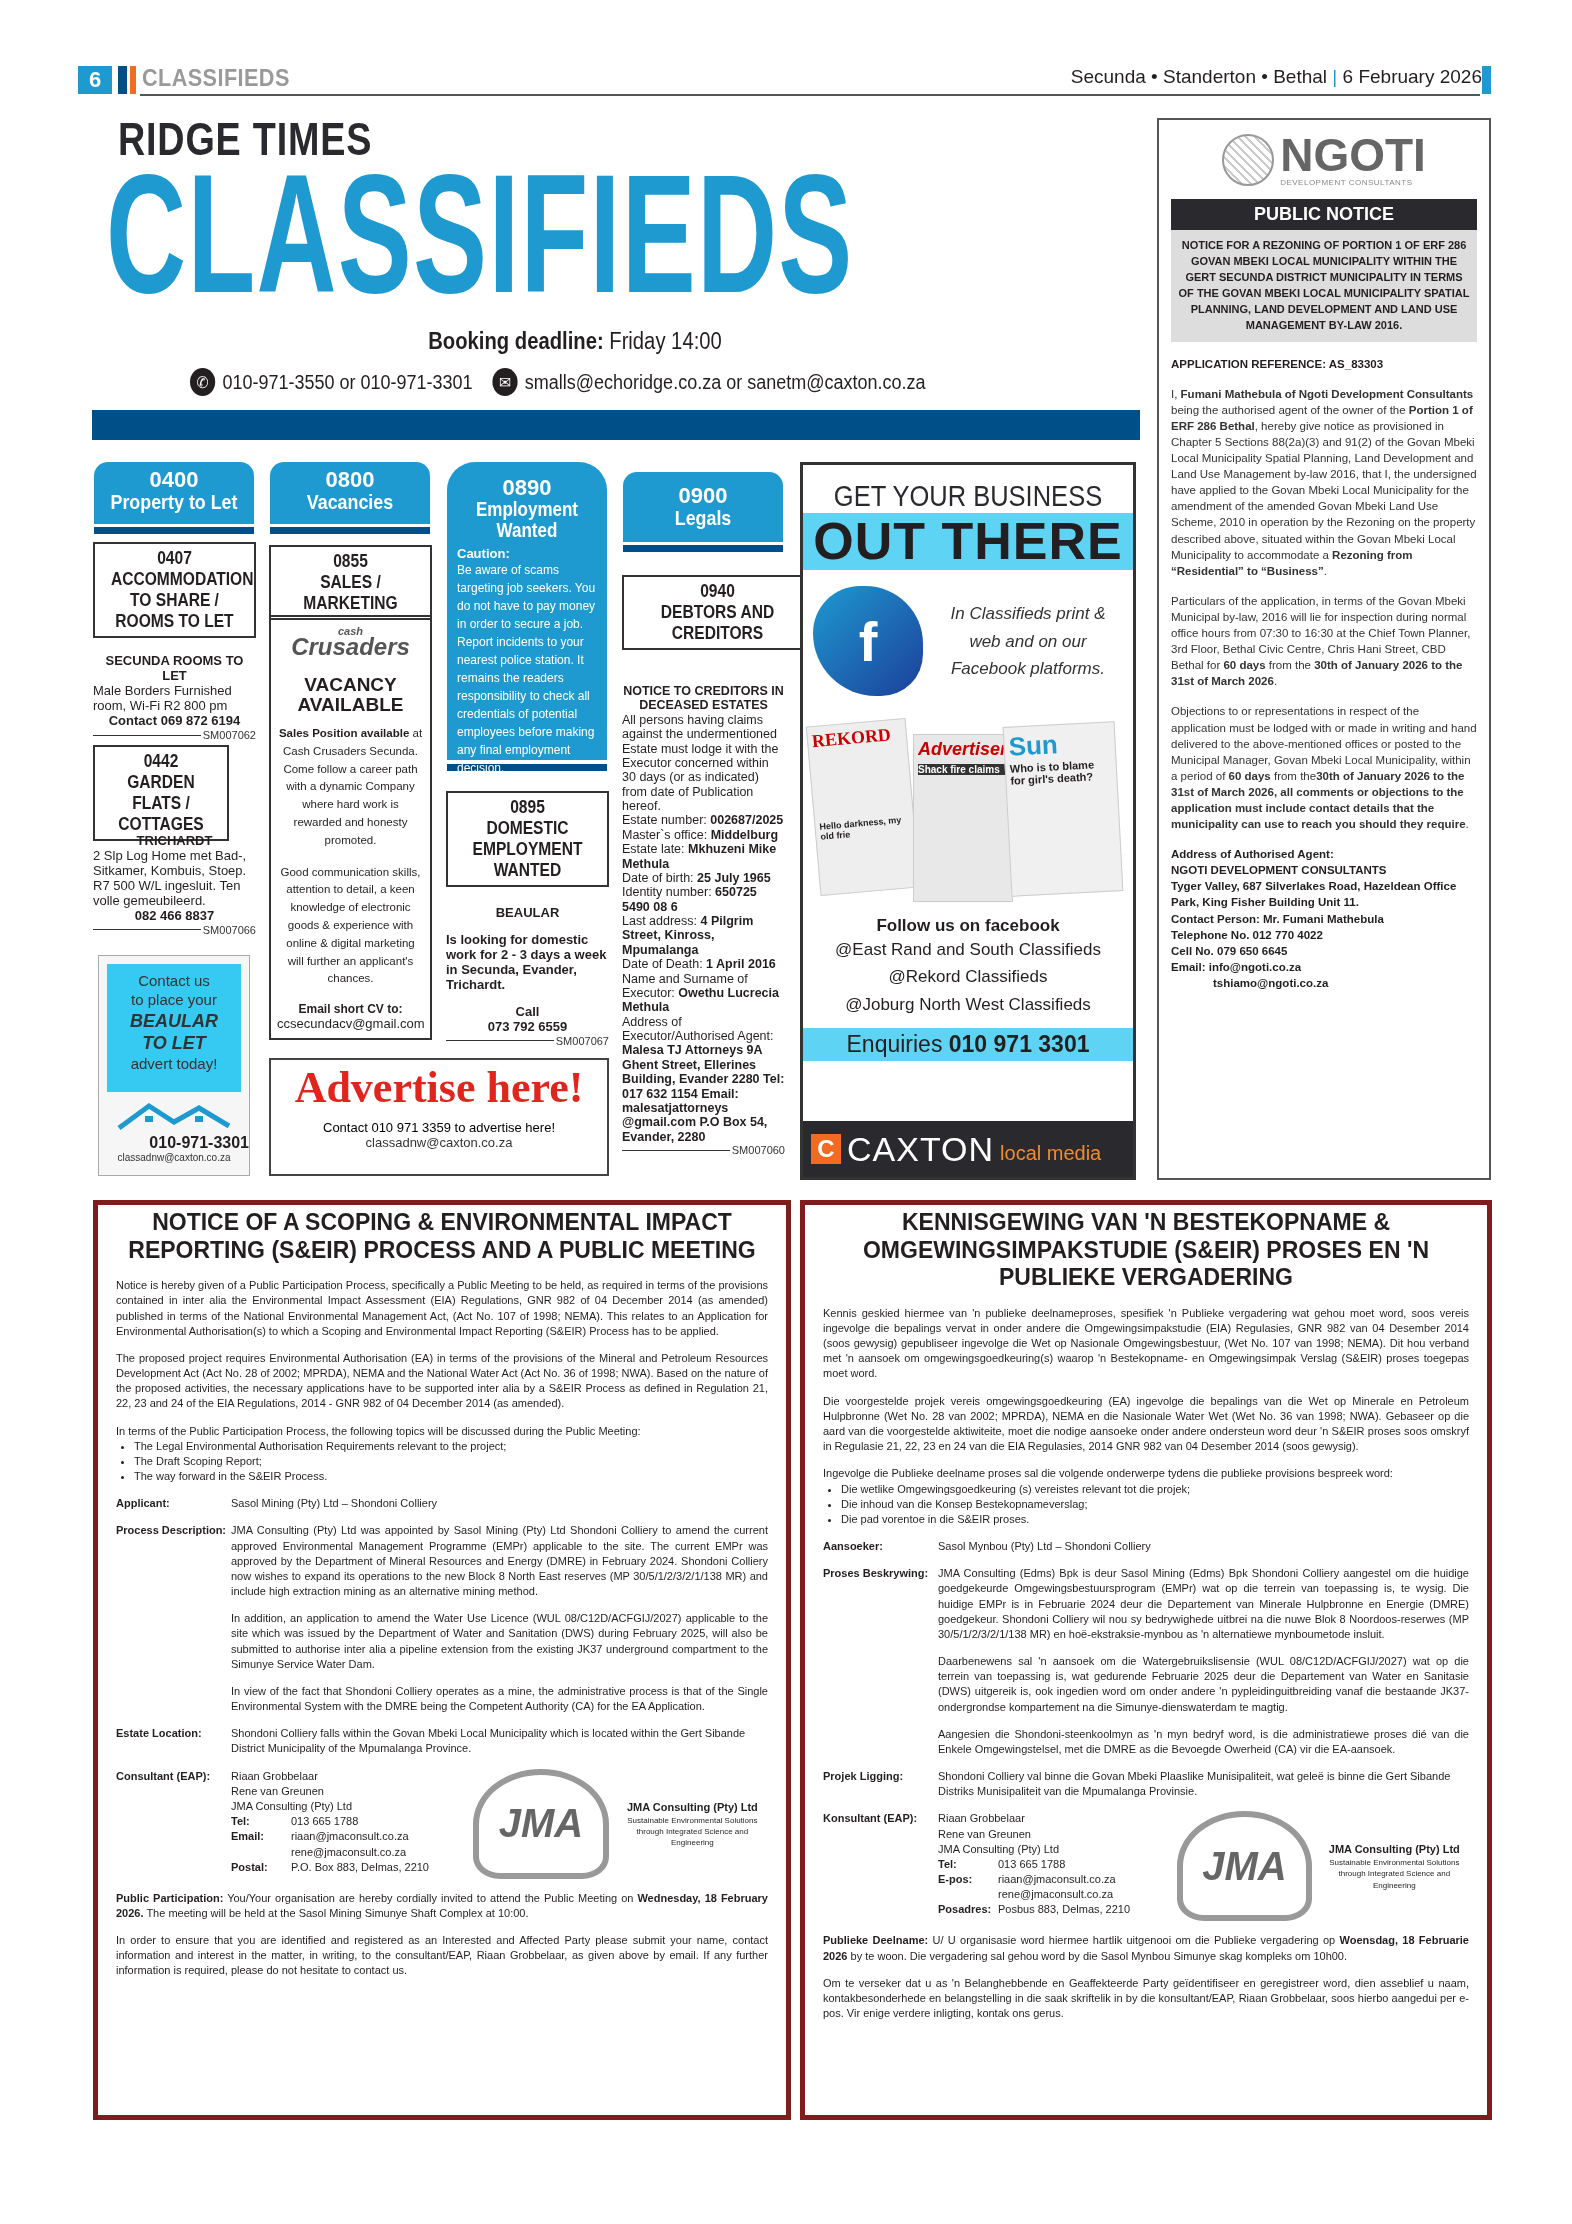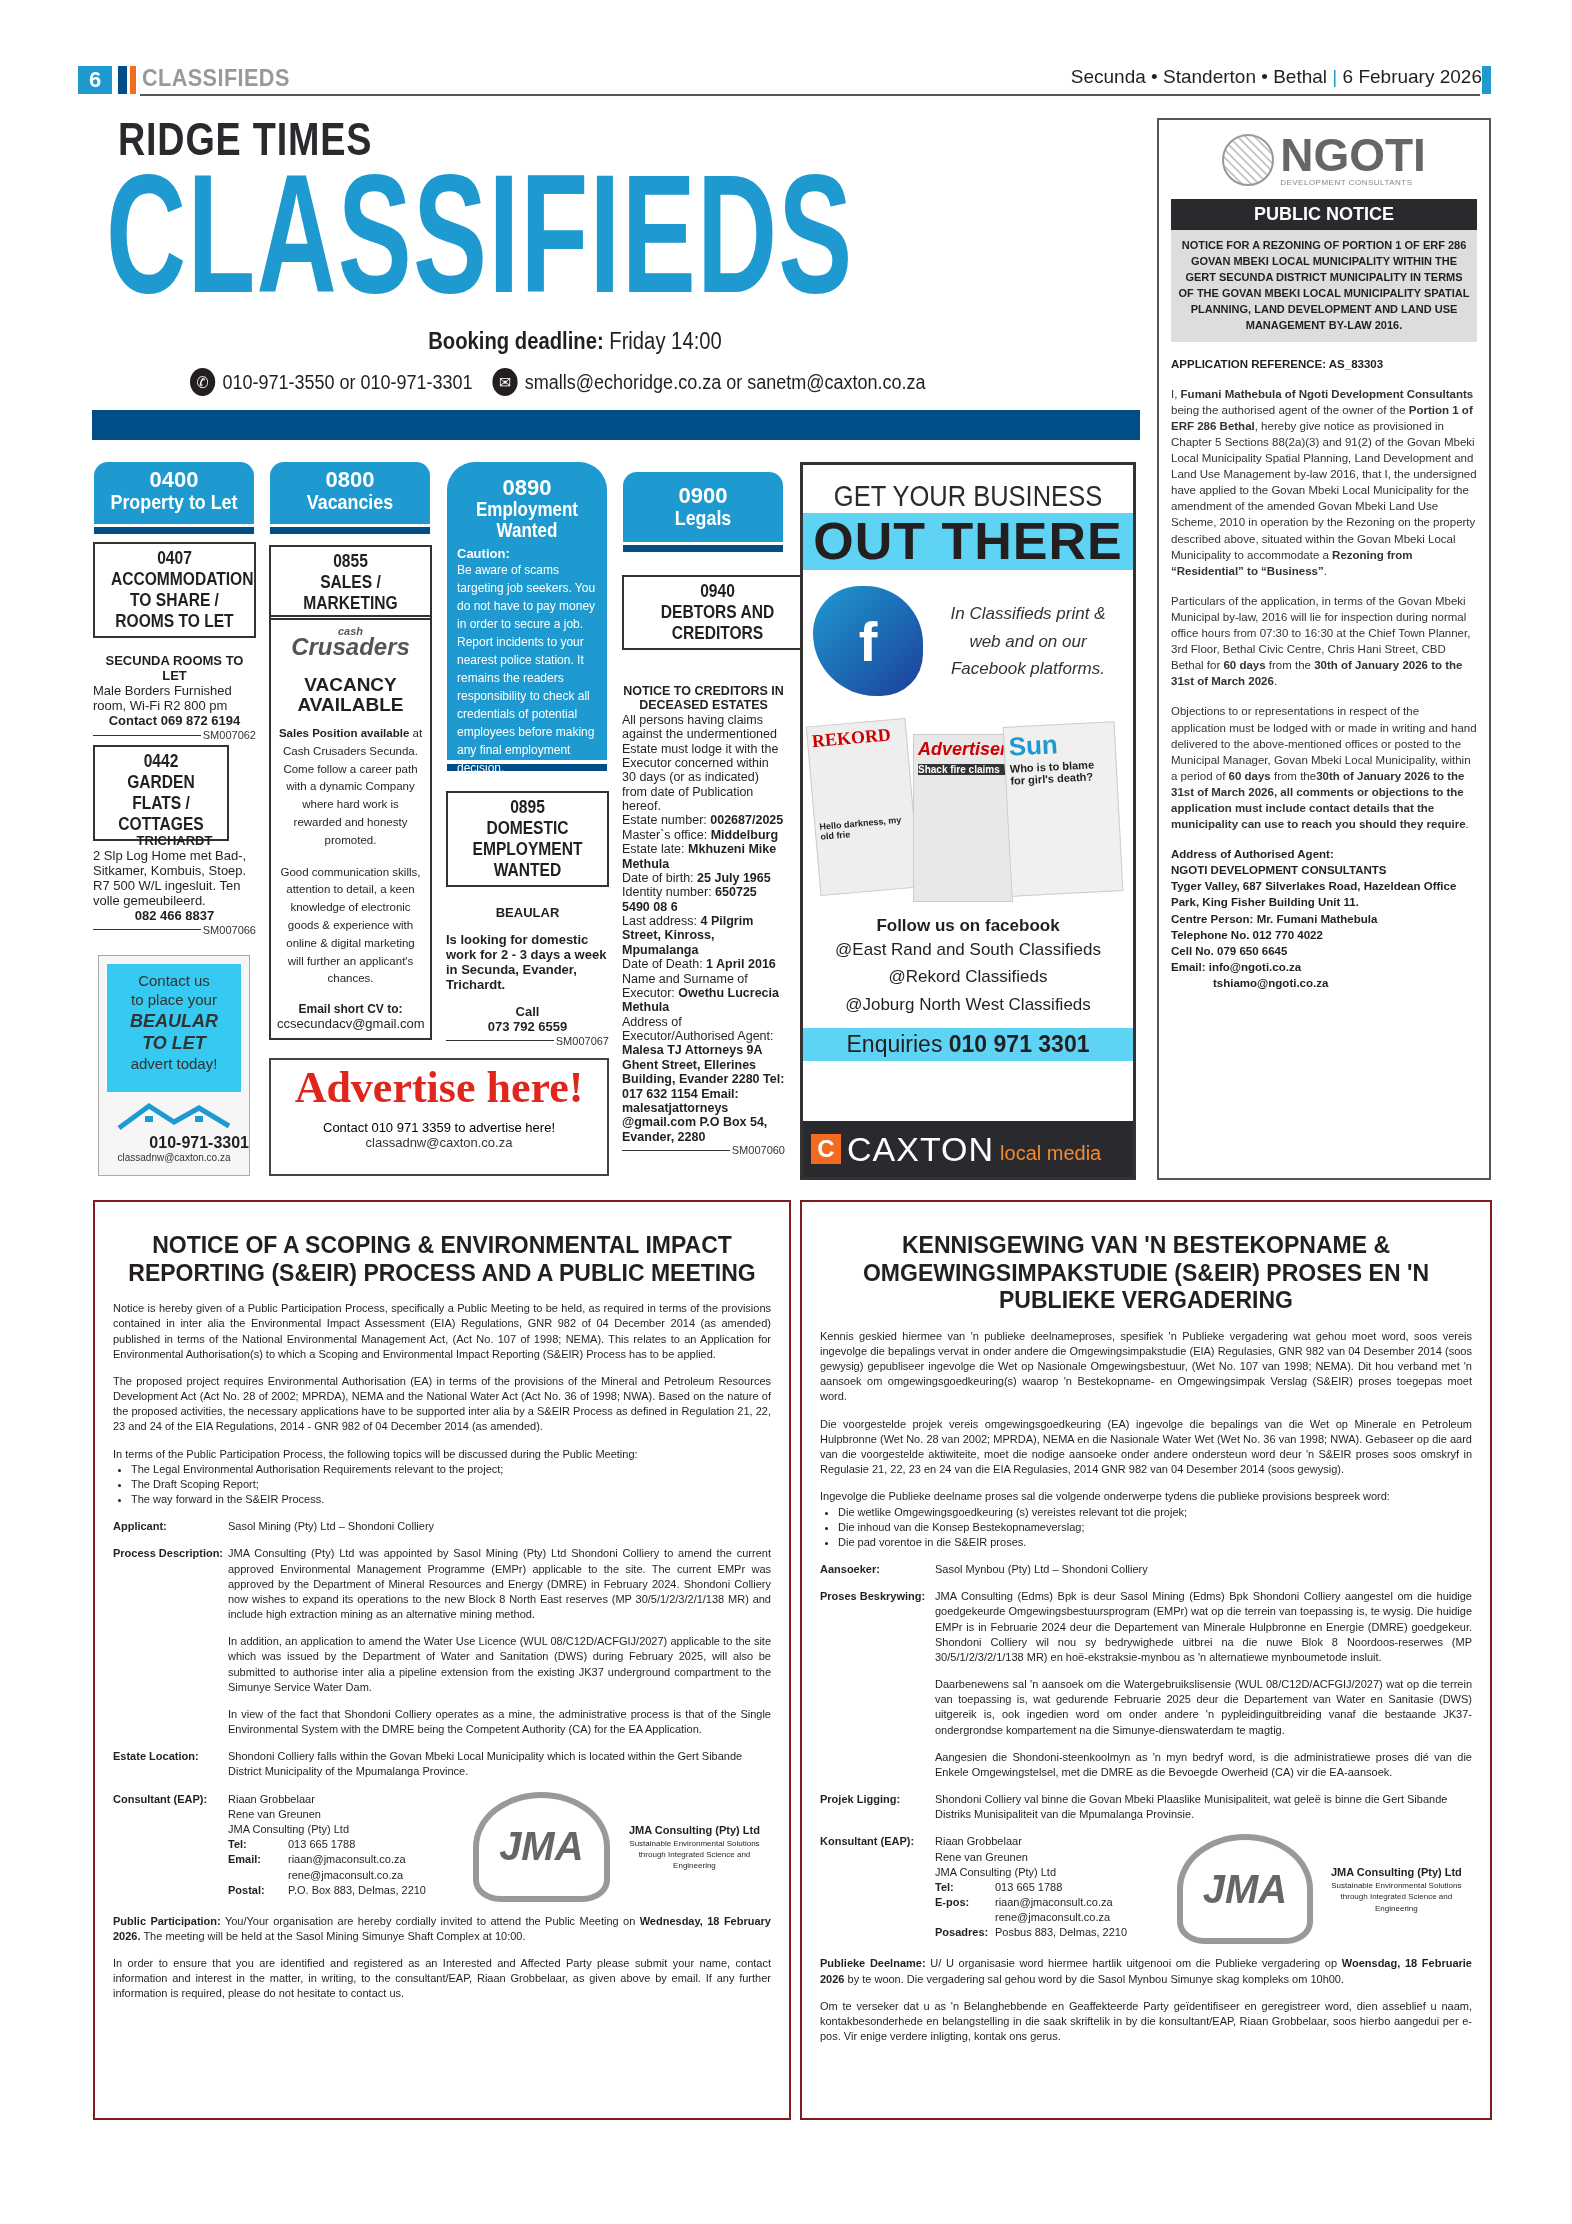--- a/index.html
+++ b/index.html
@@ -30,21 +30,21 @@
 .subhead{border:2px solid #333;text-align:center;font-weight:bold;line-height:1.1;padding:4px 2px}
 .subhead span{display:block;transform:scaleX(0.82);font-size:19px}
 .ad-t{font-size:13px;line-height:1.15}
 .ad-t b{font-weight:bold}
 .smref{font-size:11px;color:#333;display:flex;align-items:center}
 .smref::before{content:"";flex:1;height:1px;background:#333;margin-right:2px}
 
 .ngoti{left:1157px;top:118px;width:334px;height:1062px;border:2px solid #555}
 .ngoti p{font-size:11.5px;line-height:1.4;color:#333;margin-top:14px}
 
-.notice{border:2px solid #7f1d1d;padding:30px 18px}
+.notice{border:5px solid #7f1d1d;padding:4px 18px}
 .notice h2{font-size:23px;font-weight:bold;text-align:center;line-height:1.2;color:#231f20;margin-bottom:14px}
 .notice p{font-size:11px;line-height:1.38;text-align:justify;color:#231f20;margin-bottom:12px;transform-origin:left}
 .notice .row{display:flex;font-size:11px;line-height:1.38;margin-bottom:12px}
 .notice .row .k{width:115px;font-weight:bold;flex-shrink:0}
 .notice ul{font-size:11px;line-height:1.38;margin:-10px 0 12px 18px}
 .jma{display:flex;align-items:center;gap:8px}
 .jma-logo{width:140px;height:110px;border-radius:50% 50% 20% 20%;border:6px solid #999;display:flex;align-items:center;justify-content:center;font-size:40px;font-weight:bold;color:#666;font-style:italic}
 </style>
 </head>
 <body>
@@ -253,21 +253,21 @@
   <div style="margin:0 12px;background:#ddd;text-align:center;font-weight:bold;font-size:11px;line-height:1.45;padding:8px 6px;color:#231f20">NOTICE FOR A REZONING OF PORTION 1 OF ERF 286 GOVAN MBEKI LOCAL MUNICIPALITY WITHIN THE GERT SECUNDA DISTRICT MUNICIPALITY IN TERMS OF THE GOVAN MBEKI LOCAL MUNICIPALITY SPATIAL PLANNING, LAND DEVELOPMENT AND LAND USE MANAGEMENT BY-LAW 2016.</div>
   <div style="padding:0 12px">
     <p style="font-weight:bold;color:#231f20">APPLICATION REFERENCE: AS_83303</p>
     <p><span>I, </span><b>Fumani Mathebula of Ngoti Development Consultants</b><span> being the authorised agent of the owner of the </span><b>Portion 1 of ERF 286 Bethal</b><span>, hereby give notice as provisioned in Chapter 5 Sections 88(2a)(3) and 91(2) of the Govan Mbeki Local Municipality Spatial Planning, Land Development and Land Use Management by-law 2016, that I, the undersigned have applied to the Govan Mbeki Local Municipality for the amendment of the amended Govan Mbeki Land Use Scheme, 2010 in operation by the Rezoning on the property described above, situated within the Govan Mbeki Local Municipality to accommodate a </span><b>Rezoning from “Residential” to “Business”</b>.</p>
     <p><span>Particulars of the application, in terms of the Govan Mbeki Municipal by-law, 2016 will lie for inspection during normal office hours from 07:30 to 16:30 at the Chief Town Planner, 3rd Floor, Bethal Civic Centre, Chris Hani Street, CBD Bethal for </span><b>60 days</b><span> from the </span><b>30th of January 2026 to the 31st of March 2026</b>.</p>
     <p><span>Objections to or representations in respect of the application must be lodged with or made in writing and hand delivered to the above-mentioned offices or posted to the Municipal Manager, Govan Mbeki Local Municipality, within a period of </span><b>60 days</b><span> from the</span><b>30th of January 2026 to the 31st of March 2026, all comments or objections to the application must include contact details that the municipality can use to reach you should they require</b>.</p>
     <p style="font-weight:bold;color:#231f20">
       <span style="display:block">Address of Authorised Agent:</span>
       <span style="display:block">NGOTI DEVELOPMENT CONSULTANTS</span>
       <span style="display:block">Tyger Valley, 687 Silverlakes Road, Hazeldean Office Park, King Fisher Building Unit 11.</span>
-      <span style="display:block">Centre Person: Mr. Fumani Mathebula</span>
+      <span style="display:block">Contact Person: Mr. Fumani Mathebula</span>
       <span style="display:block">Telephone No. 012 770 4022</span>
       <span style="display:block">Cell No. 079 650 6645</span>
       <span style="display:block">Email: info@ngoti.co.za</span>
       <span style="display:block;padding-left:42px">tshiamo@ngoti.co.za</span>
     </p>
   </div>
 </div>
 
 <div class="abs notice" style="left:93px;top:1200px;width:698px;height:920px">
   <h2>NOTICE OF A SCOPING &amp; ENVIRONMENTAL IMPACT REPORTING (S&amp;EIR) PROCESS AND A PUBLIC MEETING</h2>

